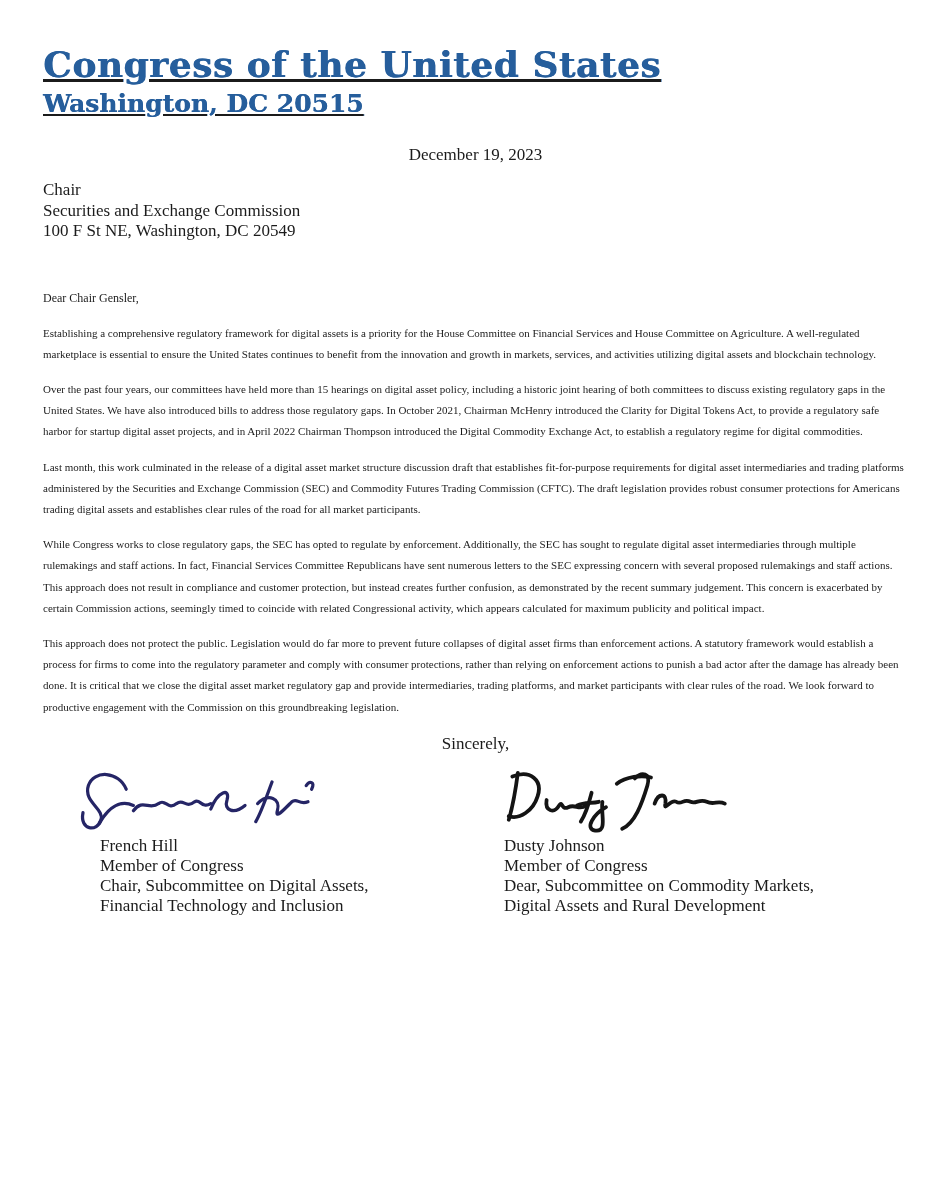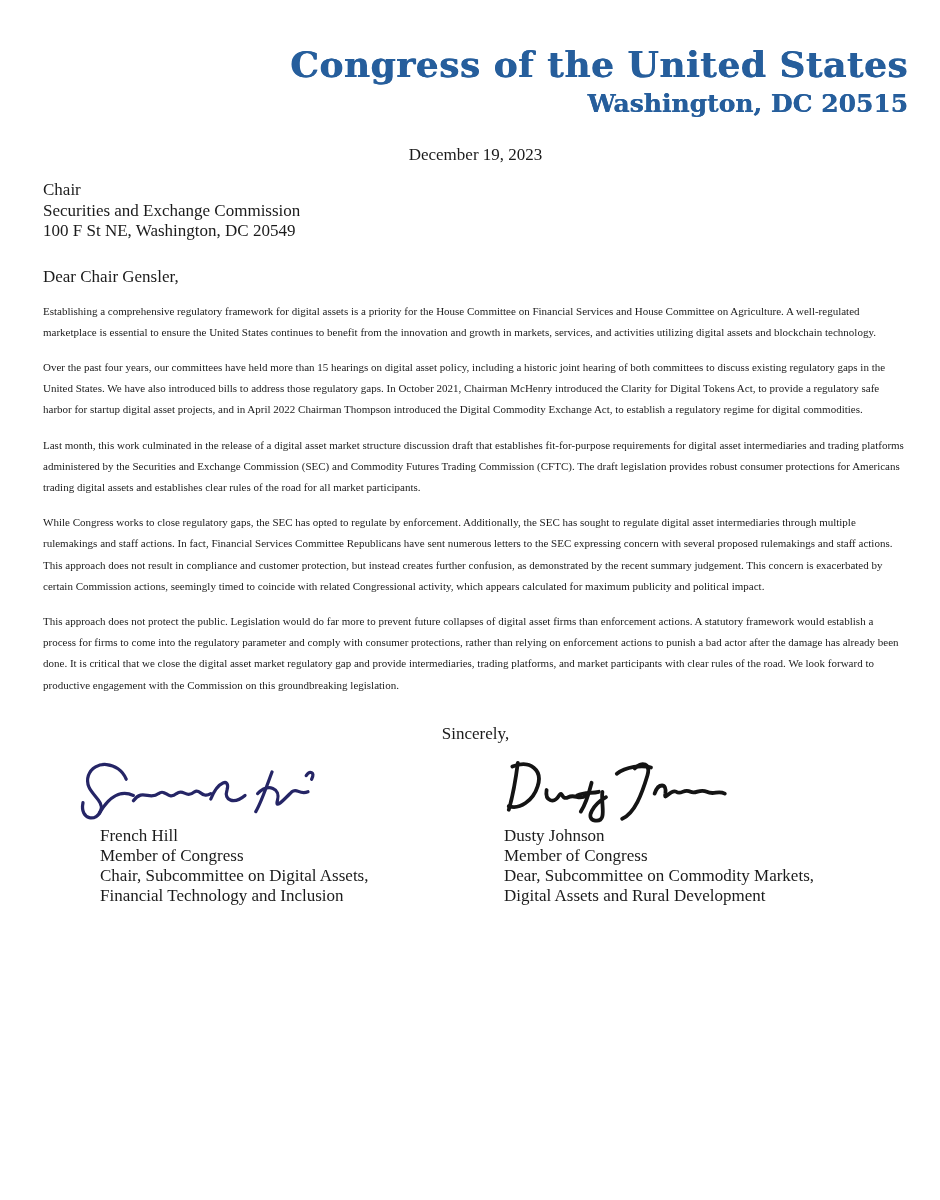--- a/index.html
+++ b/index.html
@@ -12,21 +12,21 @@
     color: #1b1b1b;
     overflow: hidden;
   }
   .page {
     width: 940px;
     height: 1200px;
     padding: 0 32px 0 43px;
     background: #ffffff;
   }
   
-  .letterhead { text-align: right; padding-top: 44px; }
+  .letterhead { text-align: left; padding-top: 44px; text-decoration: underline; }
   .org-name {
     font-family: "DejaVu Serif", serif;
     font-weight: 700;
     font-size: 36px;
     line-height: 40px;
     color: #265e9c;
     letter-spacing: 0.5px;
     text-shadow: 0.6px 0 0 #265e9c;
   }
   .org-address {
@@ -46,37 +46,37 @@
     margin-top: 27px;
   }
   
   .recipient {
     margin-top: 15px;
     font-size: 17px;
     line-height: 20.5px;
   }
   
   .salutation {
-    margin-top: 24px;
-    font-size: 17px;
+    margin-top: 46px;
+    font-size: 12px;
     line-height: 21px;
   }
   
   .body-para {
     font-size: 11px;
     line-height: 21.2px;
     margin-top: 14px;
     text-align: left;
   }
   
   .closing {
     text-align: center;
     font-size: 17px;
     line-height: 21px;
-    margin-top: 27px;
+    margin-top: 15px;
   }
   
   .signatures-row {
     display: flex;
     margin-top: 10px;
   }
   .sig-col { display: flex; flex-direction: column; }
   .sig-col-left  { width: 455px; padding-left: 25px; }
   .sig-col-right { flex: 1; }
   .sig-image { height: 72px; }

